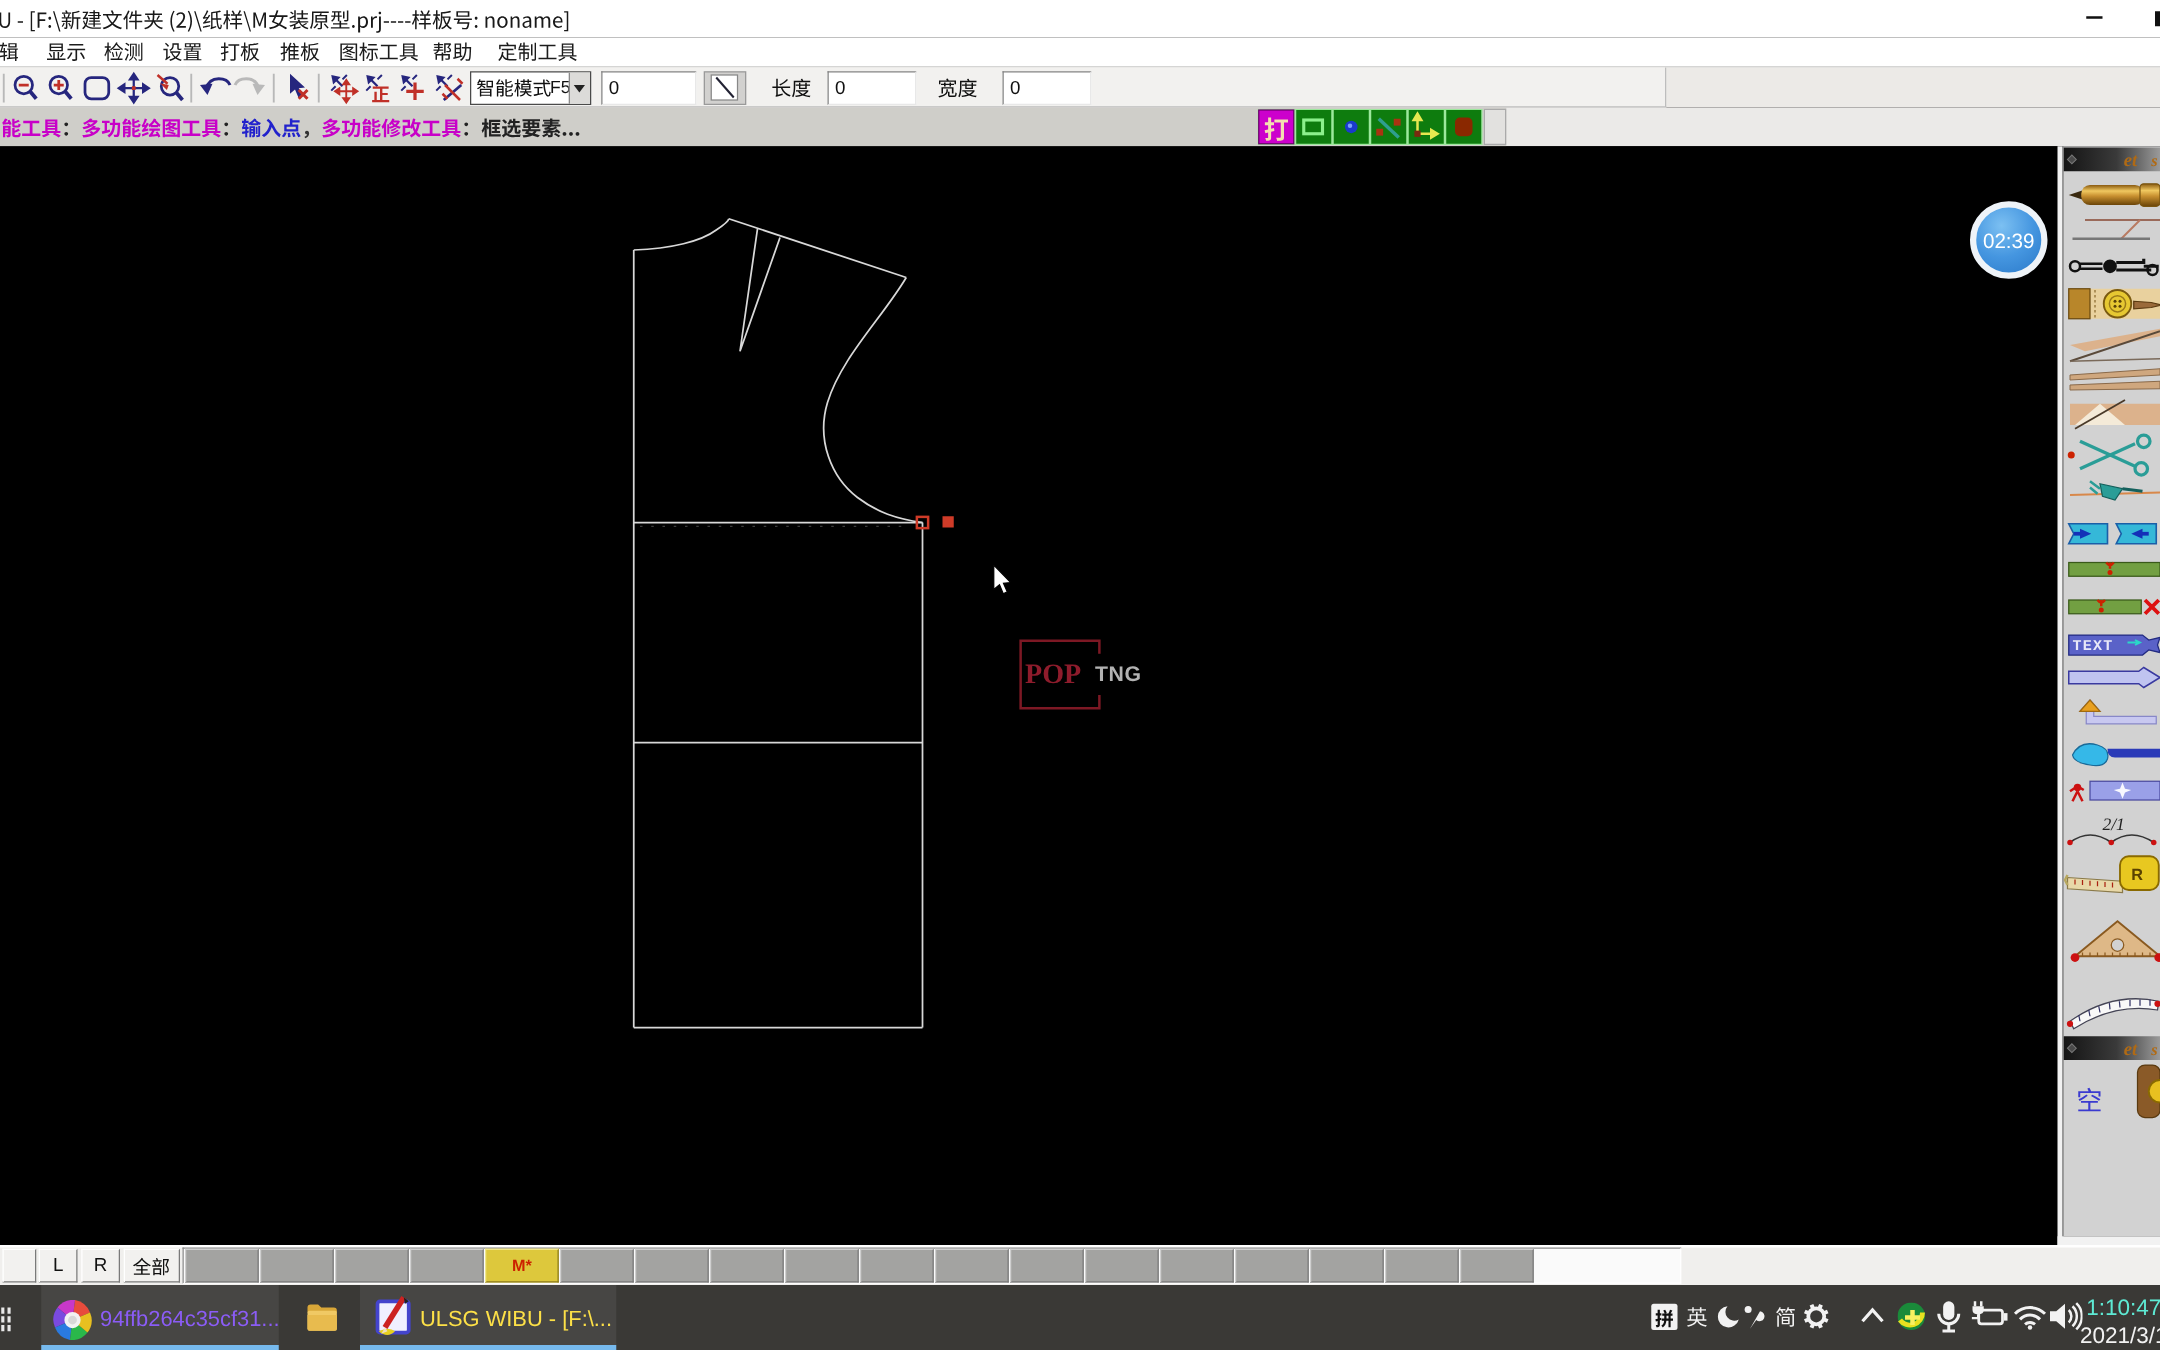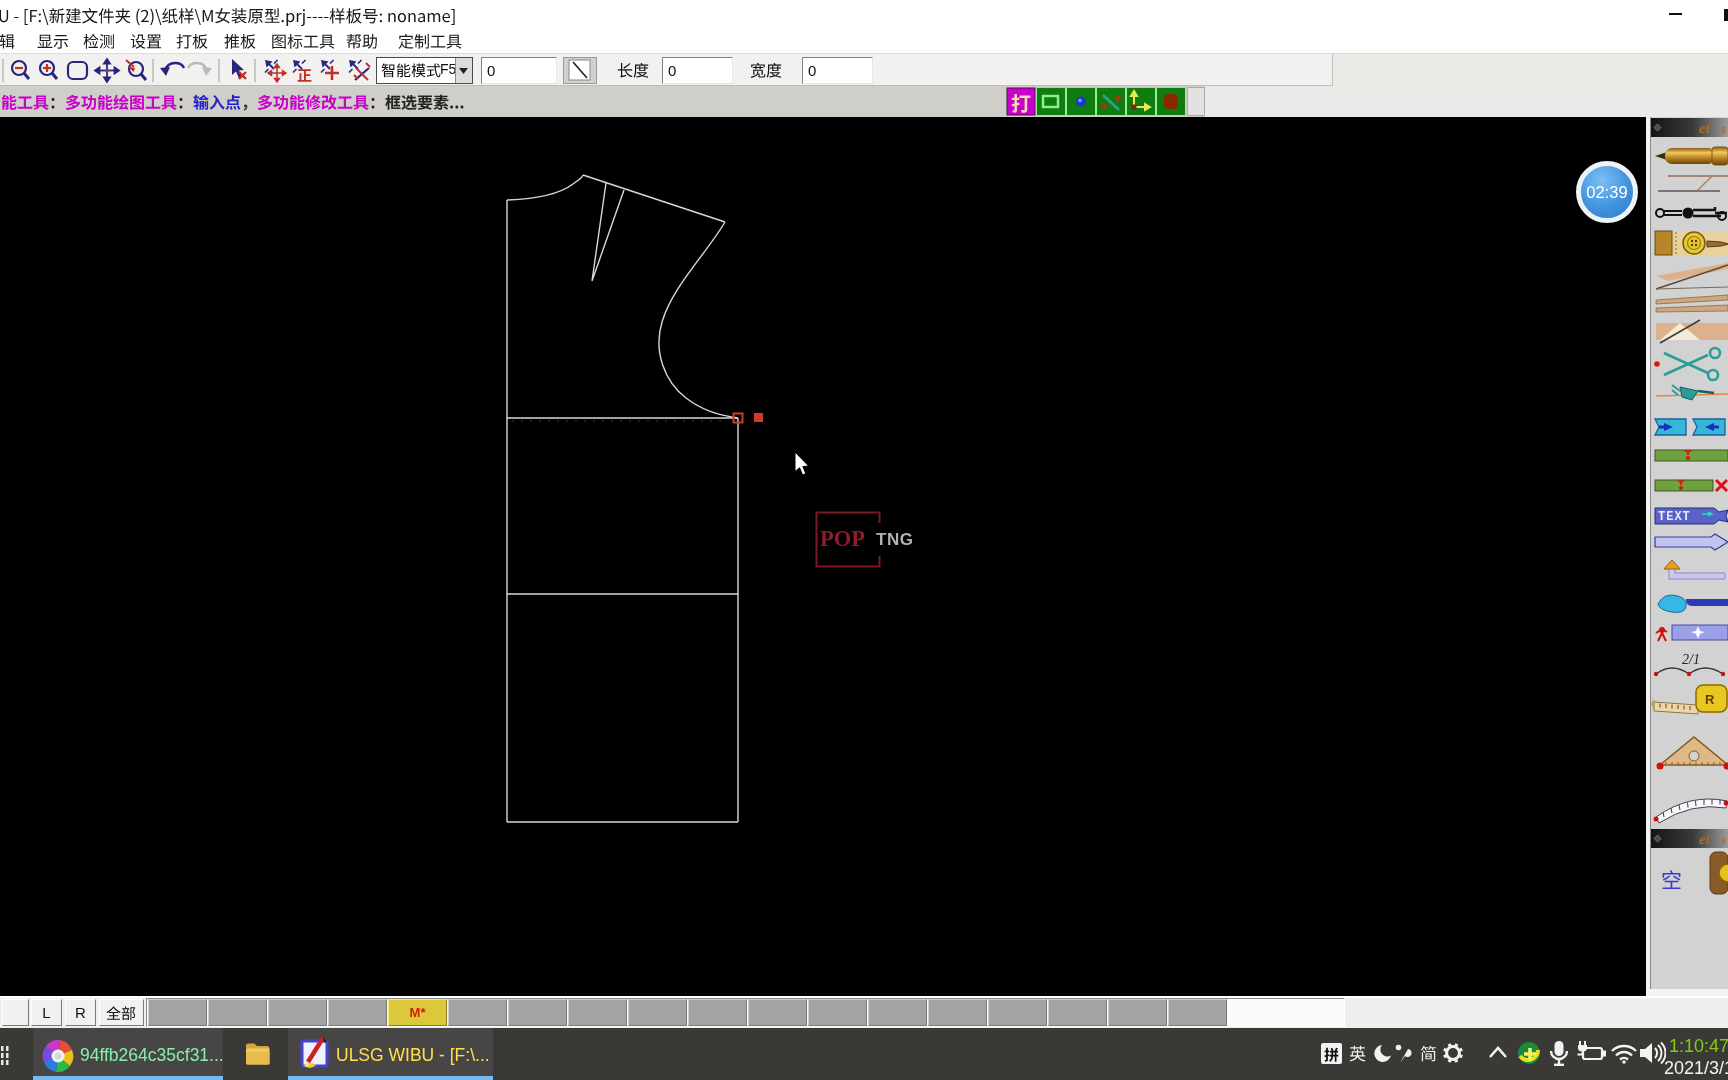--- a/index.html
+++ b/index.html
@@ -360,21 +360,21 @@
         <path d="M0,0 L14,-6 A16,16 0 0 0 2,-16 z" fill="#e84c3c"></path>
         <path d="M0,0 L2,-16 A16,16 0 0 0 -12,-10 z" fill="#c838c8"></path>
         <path d="M0,0 L-12,-10 A16,16 0 0 0 -14,6 z" fill="#7a4ae0"></path>
         <path d="M0,0 L-14,6 A16,16 0 0 0 -2,16 z" fill="#2a7ae0"></path>
         <path d="M0,0 L-2,16 A16,16 0 0 0 12,10 z" fill="#2ab84a"></path>
         <path d="M0,0 L12,10 A16,16 0 0 0 14,-6 z" fill="#e8c020"></path>
         <circle cx="0" cy="0" r="6.5" fill="#f2f2f2"></circle>
         <circle cx="0" cy="0" r="3.5" fill="#d8d8d8"></circle>
       </g>
     </svg>
-<div class="abs" style="left:80px;top:1045px;font:17.5px 'Liberation Sans';color:#86efac">94ffb264c35cf31...</div>
+<div class="abs" style="left:80px;top:1045px;font:17.5px 'Liberation Sans';color:#8b5cf6">94ffb264c35cf31...</div>
 <svg class="abs" style="left:245px;top:1042px" width="26" height="26">
       <path d="M1,4 q0,-2.5 2.5,-2.5 h6 l2.5,2.5 h10 q2.5,0 2.5,2.5 v1.5 h-23.5 z" fill="#d9a738"></path>
       <rect x="1" y="6.5" width="23.5" height="16" rx="1.5" fill="#f0c964"></rect>
       <path d="M1,10 h23.5 v11 q0,1.5 -2,1.5 h-19.5 q-2,0 -2,-1.5 z" fill="#e8bb4e"></path>
     </svg>
 <div class="abs" style="left:288px;top:1028px;width:205px;height:52px;background:rgba(255,255,255,0.07)"></div>
 <div class="abs" style="left:288px;top:1076px;width:205px;height:4px;background:#76b9ed"></div>
 <svg class="abs" style="left:298px;top:1036px" width="36" height="38">
       <rect x="4" y="5" width="25" height="25" rx="2" fill="#f0f0ff" stroke="#4444cc" stroke-width="3"></rect>
       <path d="M5,29 q7,6 13,0 q-5,-4 -13,0 z" fill="#e8d020"></path>
@@ -435,14 +435,14 @@
 <svg class="abs" style="left:1610px;top:1042px" width="28" height="22">
       <path d="M2,9 a17,17 0 0 1 24,0" stroke="#f2f2f2" stroke-width="2.4" fill="none"></path>
       <path d="M6,13.5 a11,11 0 0 1 16,0" stroke="#f2f2f2" stroke-width="2.4" fill="none"></path>
       <path d="M10,17.5 a6,6 0 0 1 8,0" stroke="#f2f2f2" stroke-width="2.4" fill="none"></path>
       <circle cx="14" cy="20" r="1.8" fill="#f2f2f2"></circle>
     </svg>
 <svg class="abs" style="left:1638px;top:1041px" width="28" height="24">
       <path d="M2,8 h5 l7,-6 v20 l-7,-6 h-5 z" fill="#f2f2f2"></path>
       <path d="M17,7 a7,7 0 0 1 0,10 M20,4 a11,11 0 0 1 0,16 M23,1.5 a14.5,14.5 0 0 1 0,21" stroke="#f2f2f2" stroke-width="2" fill="none"></path>
     </svg>
-<div class="abs" style="left:1669px;top:1036px;font:18px 'Liberation Sans';color:#84cc16;white-space:nowrap">1:10:47</div>
+<div class="abs" style="left:1669px;top:1036px;font:18px 'Liberation Sans';color:#5eead4;white-space:nowrap">1:10:47</div>
 <div class="abs" style="left:1664px;top:1058px;font:18px 'Liberation Sans';color:#f2f2f2;white-space:nowrap">2021/3/1</div>
 </div>
 </body></html>

